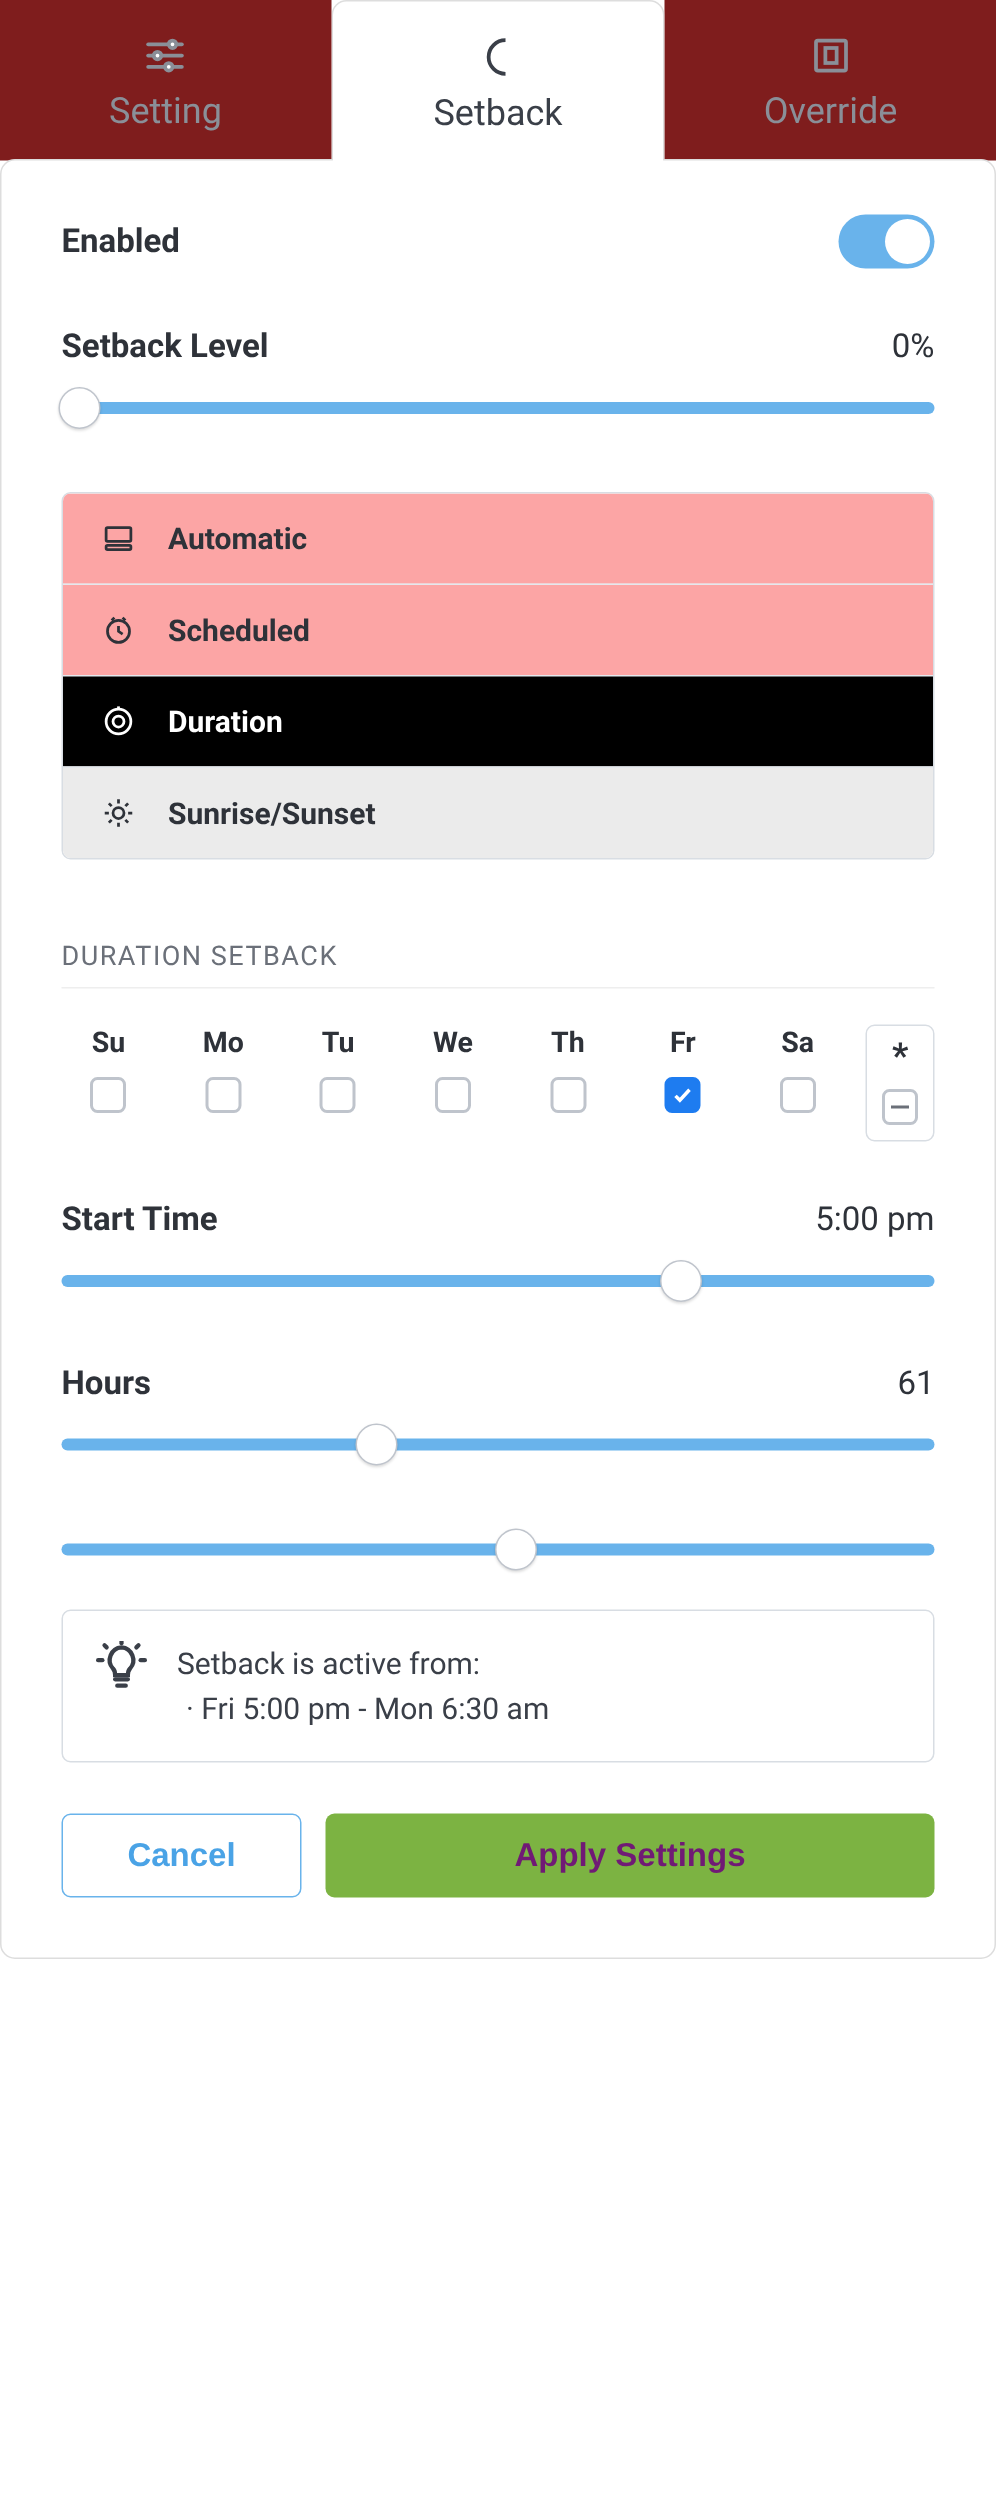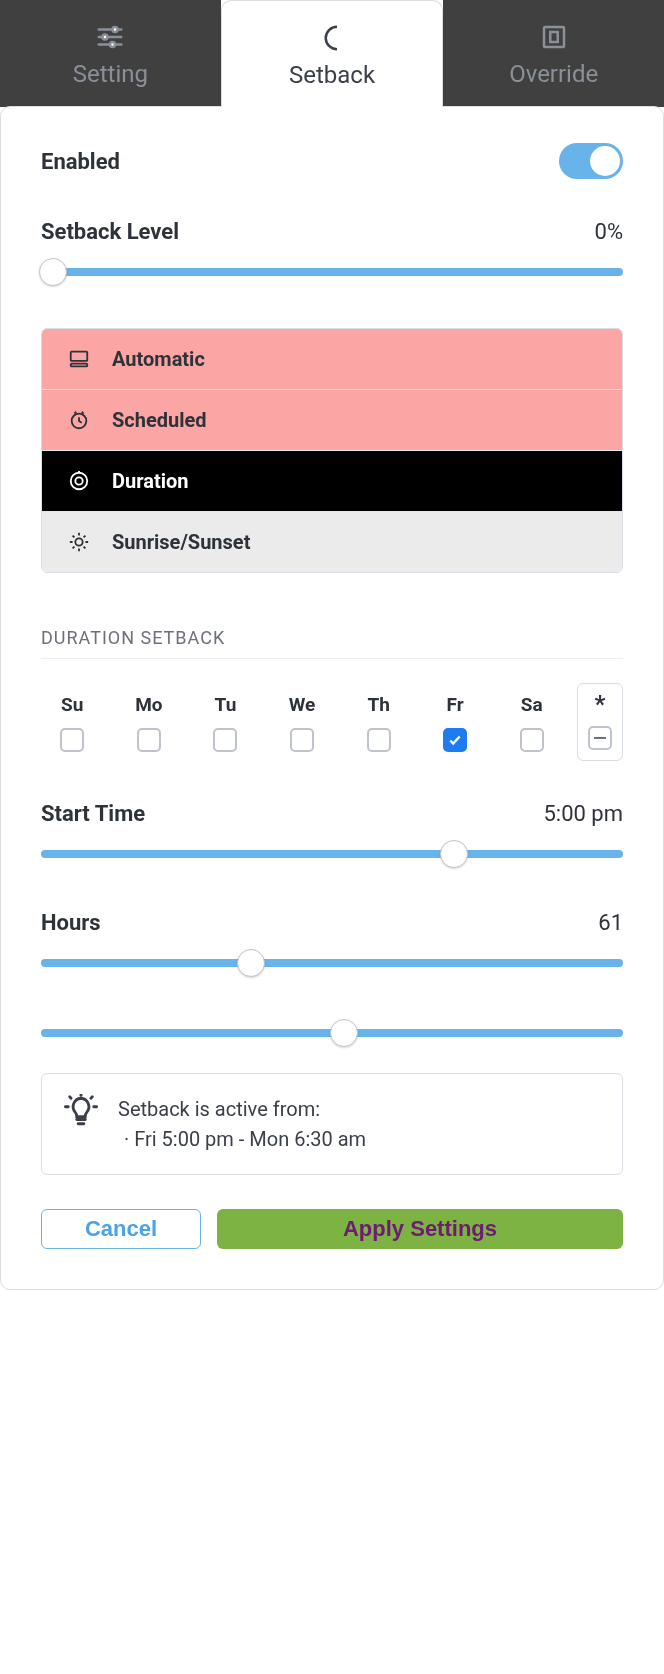--- a/index.html
+++ b/index.html
@@ -16,21 +16,21 @@
   
   .tabs {
     display: flex;
     align-items: stretch;
   }
   .tab {
     flex: 1;
     text-align: center;
     padding: 22px 0 18px;
     cursor: pointer;
-    background: #404040;
+    background: #7f1d1d;
   }
   .tab span.icon-wrap { display: block; height: 34px; color: #8a8f98; }
   .tab.active span.icon-wrap { color: #3a3f48; }
   .tab-label {
     font-size: 24px;
     color: #8a8f98;
     margin-top: 4px;
   }
   .tab.active .tab-label { color: #3a3f48; }
   .tab.active {
@@ -145,21 +145,21 @@
     cursor: pointer;
   }
   .mode-item:first-child { border-top: none; }
   .mode-item .mi-icon { width: 26px; display: inline-flex; justify-content: center; color: #2e3239; }
   .mode-item.selected { background: #000000; color: #fff; }
   .mode-item.selected .mi-icon { color: #fff; }
   .mode-item.alt { background: #ebebeb; }
   
   .days {
     display: flex;
-    align-items: center;
+    align-items: flex-start;
     gap: 14px;
     margin-bottom: 40px;
   }
   .day {
     flex: 1;
     display: flex;
     flex-direction: column;
     align-items: center;
     gap: 12px;
     cursor: pointer;
@@ -203,21 +203,21 @@
     align-items: flex-start;
     gap: 20px;
     margin-top: 26px;
     margin-bottom: 34px;
   }
   .info .itxt { font-size: 20px; color: #3a3f48; line-height: 1.5; }
   .info .bullet { margin-left: 6px; }
   
   .btn-row { display: flex; gap: 16px; }
   .btn {
-    height: 40px;
+    height: 56px;
     border-radius: 6px;
     font-size: 22px;
     font-weight: 600;
     display: inline-flex; align-items: center; justify-content: center;
     cursor: pointer;
     border: none;
   }
   .btn-cancel {
     width: 160px;
     background: #fff;

